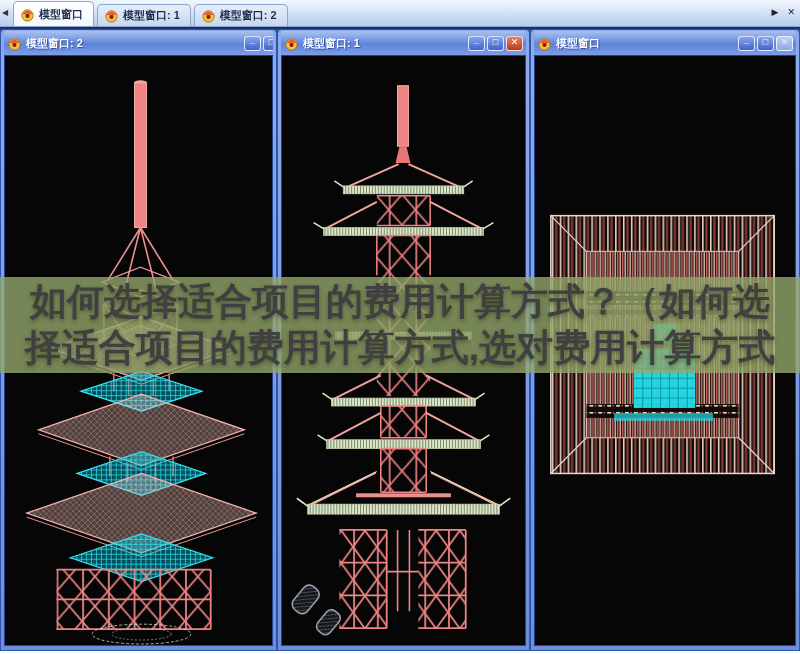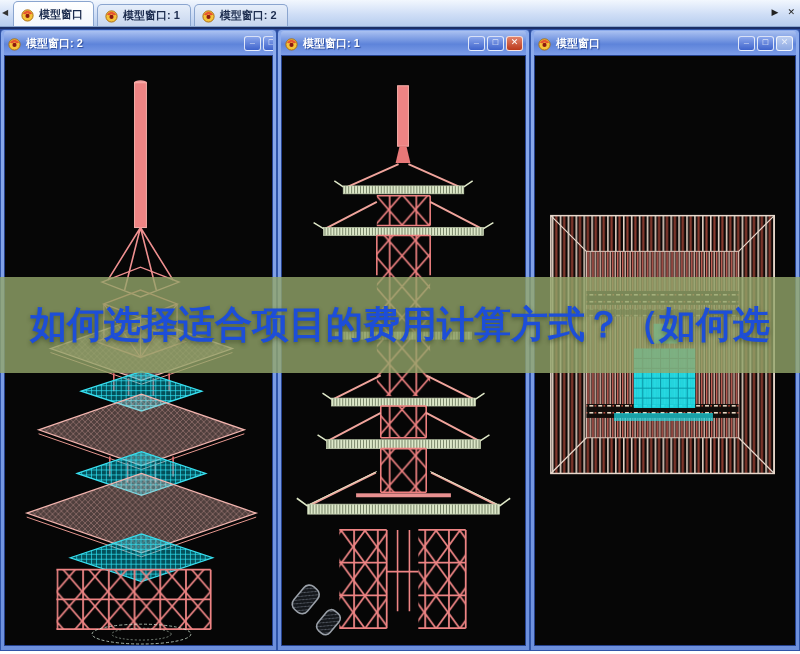--- a/index.html
+++ b/index.html
@@ -44,21 +44,21 @@
   .btn.close{background:linear-gradient(#e2826a,#bb3a1c);}
   .btn.close.disabled{background:linear-gradient(#bccef1,#8ea9e2);color:#e6edfa;}
   .viewport{position:relative;width:100%;height:calc(100% - 25px);background:#060606;
             border:1px solid #24418f;box-sizing:border-box;overflow:hidden;}
   .viewport svg{display:block;width:100%;height:100%;}
 
   
   .overlay{position:absolute;left:0;top:277px;width:800px;height:96px;z-index:50;
            background:rgba(148,166,106,0.80);display:flex;flex-direction:column;
            justify-content:center;align-items:center;}
-  .overlay .line{color:#1d4ed8;font-size:37px;line-height:46px;font-weight:900;
+  .overlay .line{color:#404040;font-size:37px;line-height:46px;font-weight:900;
                  white-space:nowrap;letter-spacing:0;
                  text-shadow:0 2px 4px rgba(35,45,18,.45);}
   .mini-icon{width:15px;height:15px;flex:0 0 auto;}
 </style>
 </head>
 <body>
 
 <div class="screen">
 
   <div class="tabbar">
@@ -331,15 +331,16 @@
             </g>
             <rect x="80" y="360" width="100" height="8" fill="#1ce0ea" opacity=".7"></rect>
           </g>
         </svg>
       </div>
     </div>
   </div>
 
   <div class="overlay">
     <div class="line">如何选择适合项目的费用计算方式？（如何选</div>
+    <div class="line">择适合项目的费用计算方式,选对费用计算方式</div>
   </div>
 
 </div>
 
 </body></html>

